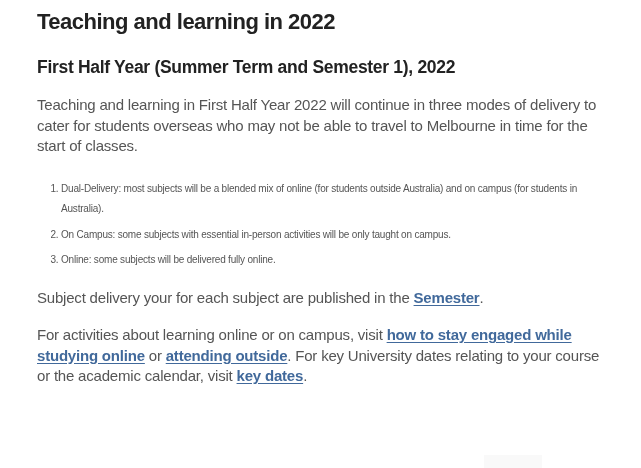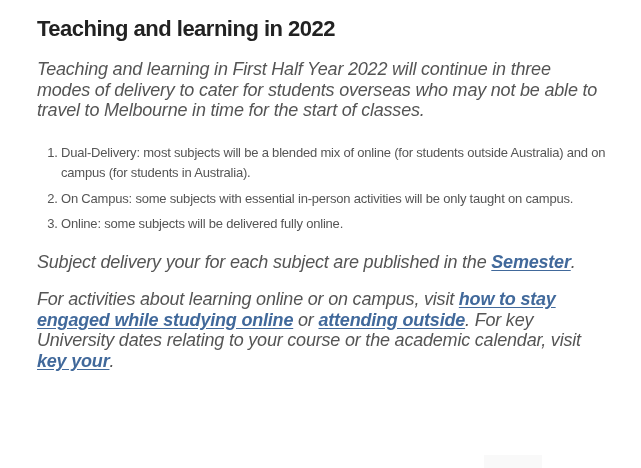--- a/index.html
+++ b/index.html
@@ -15,50 +15,49 @@
   }
   body {
     width: 641px;
     height: 468px;
     overflow: hidden;
     background: var(--background);
     font-family: "Liberation Sans", sans-serif;
     position: relative;
   }
   .page {
-    padding: 16px 34px 0 37px;
+    padding: 9px 34px 0 37px;
   }
   h1 {
     margin: 0;
     font-size: 22px;
     line-height: 26px;
     font-weight: 700;
     letter-spacing: -0.5px;
     color: var(--heading);
   }
   h2 {
     margin: 22px 0 0;
     font-size: 17.5px;
     line-height: 21px;
     font-weight: 700;
     letter-spacing: -0.3px;
     color: var(--heading);
   }
   p {
     margin: 17px 0 0;
-    font-size: 18px;
+    font-size: 15px;
     line-height: 20.5px;
     letter-spacing: -0.2px;
     color: var(--body);
-    font-style: italic;
   }
   ol {
     margin: 22px 0 3px;
     padding: 0 0 0 24px;
-    font-size: 13px;
+    font-size: 10px;
     line-height: 20.5px;
     letter-spacing: -0.2px;
     color: var(--body);
   }
   ol li { margin-bottom: 5px; }
   a {
     color: var(--link);
     font-weight: 700;
     text-decoration: underline;
     text-underline-offset: 2px;
@@ -71,23 +70,24 @@
     width: 58px;
     height: 13px;
     background: #f9f9f9;
   }
 </style>
 </head>
 <body>
 
 <div class="page">
   <h1>Teaching and learning in 2022</h1>
+  <h2>First Half Year (Summer Term and Semester 1), 2022</h2>
   <p>Teaching and learning in First Half Year 2022 will continue in three modes of delivery to cater for students overseas who may not be able to travel to Melbourne in time for the start of classes.</p>
   <ol>
     <li>Dual-Delivery: most subjects will be a blended mix of online (for students outside Australia) and on campus (for students in Australia).</li>
     <li>On Campus: some subjects with essential in-person activities will be only taught on campus.</li>
     <li>Online: some subjects will be delivered fully online.</li>
   </ol>
   <p><span>Subject delivery your for each subject are published in the </span><a>Semester</a><span>.</span></p>
-  <p><span>For activities about learning online or on campus, visit </span><a>how to stay engaged while studying online</a><span> or </span><a>attending outside</a><span>. For key University dates relating to your course or the academic calendar, visit </span><a>key your</a><span>.</span></p>
+  <p><span>For activities about learning online or on campus, visit </span><a>how to stay engaged while studying online</a><span> or </span><a>attending outside</a><span>. For key University dates relating to your course or the academic calendar, visit </span><a>key dates</a><span>.</span></p>
 </div>
 
 <div class="artifact"></div>
 
 </body></html>

